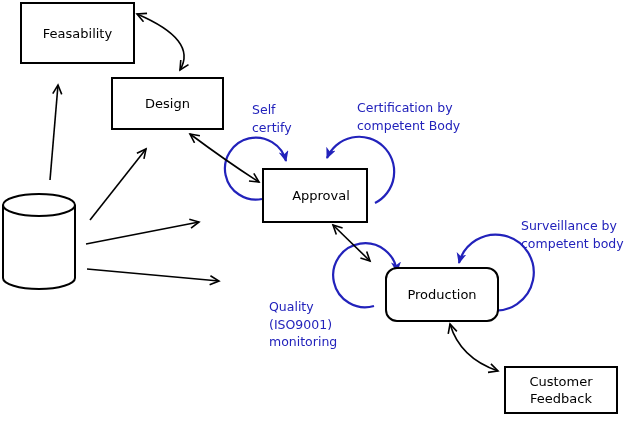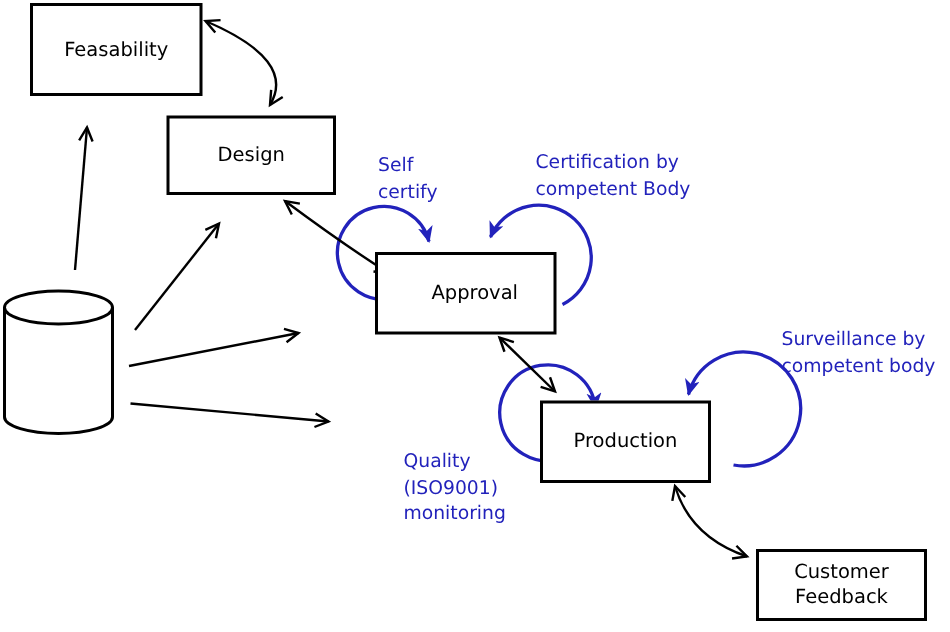--- a/index.html
+++ b/index.html
@@ -21,22 +21,22 @@
     align-items: center;
     justify-content: center;
     text-align: center;
     font-size: 13px;
     line-height: 17px;
     color: var(--ink);
     white-space: pre-line;
   }
   .box-feasability { left: 20px;  top: 2px;   width: 115px; height: 62px; }
   .box-design      { left: 111px; top: 77px;  width: 113px; height: 53px; }
-  .box-approval    { left: 250px; top: 168px; width: 121px; height: 55px; padding-left: 12px; }
-  .box-production  { left: 360px; top: 267px; width: 114px; height: 55px; }
+  .box-approval    { left: 262px; top: 168px; width: 106px; height: 55px; padding-left: 12px; }
+  .box-production  { left: 385px; top: 267px; width: 114px; height: 55px; border-radius: 12px; }
   .box-customer    { left: 504px; top: 366px; width: 114px; height: 48px; }
   .ann {
     position: absolute;
     color: var(--ann-blue);
     font-size: 12.5px;
     line-height: 18px;
     white-space: pre-line;
   }
   .ann-self          { left: 252px; top: 101px; }
   .ann-certification { left: 357px; top: 99px;  }

